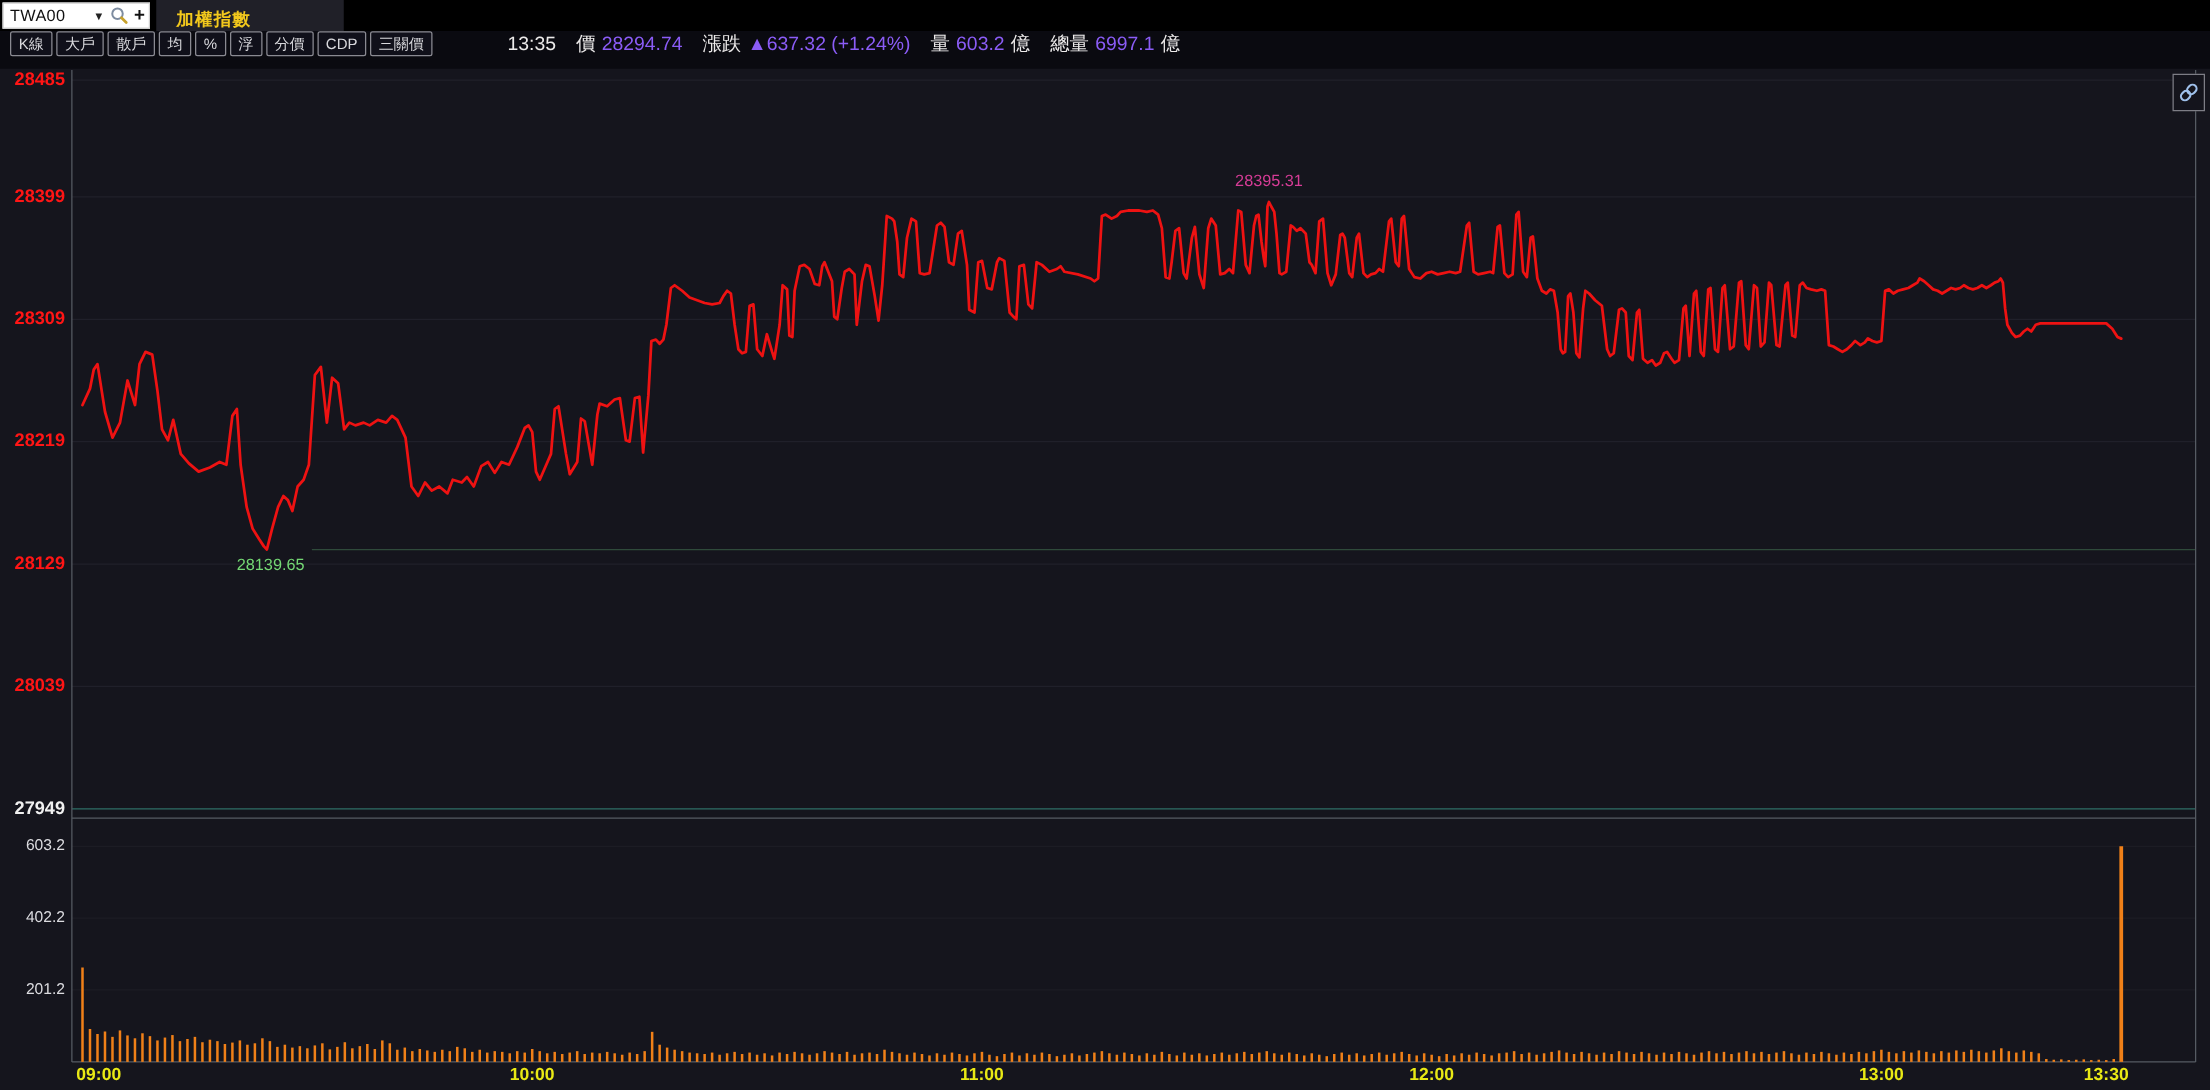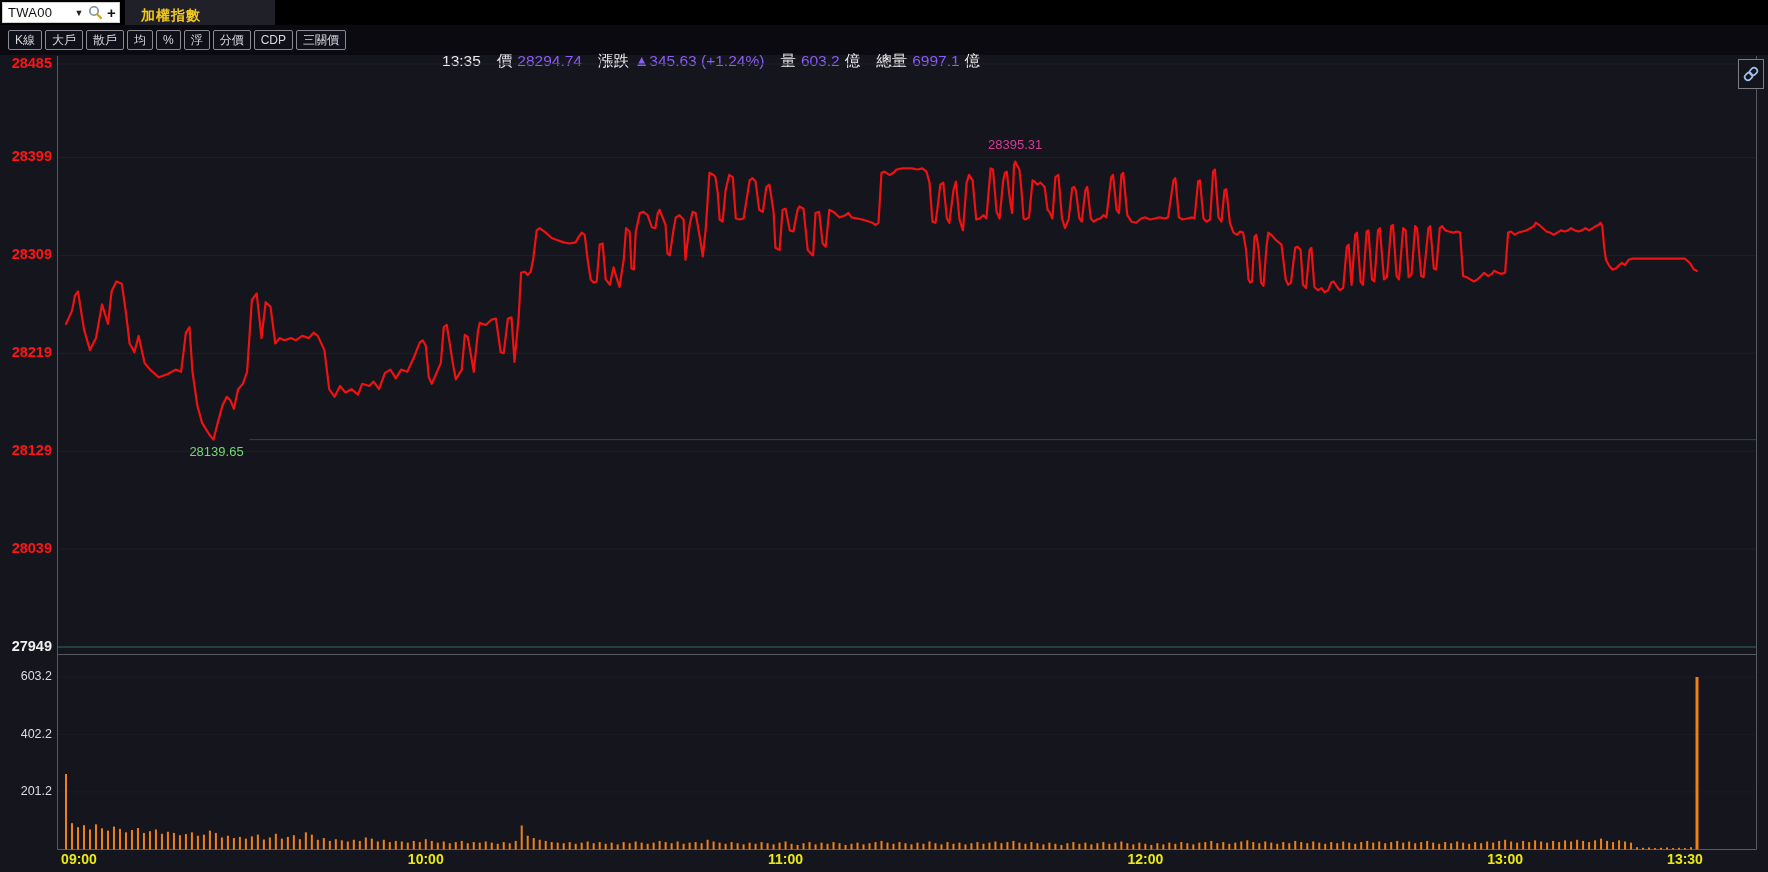--- a/index.html
+++ b/index.html
@@ -11,29 +11,29 @@
               border:1px solid #d0d0d0;display:flex;align-items:center;box-sizing:border-box;}
   .symbol-text{flex:1;font-size:13px;color:#111;padding-left:5px;letter-spacing:.3px;}
   .caret{width:14px;color:#222;font-size:9px;text-align:center;cursor:pointer;}
   .search-btn{width:18px;height:18px;display:flex;align-items:center;justify-content:center;cursor:pointer;}
   .plus-btn{width:15px;color:#111;font-size:15px;font-weight:bold;text-align:center;cursor:pointer;line-height:15px;}
   .tab{position:absolute;left:125px;top:0;height:25px;min-width:150px;background:#202028;
        display:flex;align-items:flex-end;padding:0 16px;box-sizing:border-box;cursor:pointer;}
   .tab-label{color:#f2c81c;font-size:14px;font-weight:bold;letter-spacing:1px;}
   
   .toolbar{position:absolute;left:0;top:25px;width:100%;height:30px;background:#0a0a10;
-           display:flex;align-items:center;gap:36px;}
+           display:flex;}
   .btn-row{display:flex;gap:3px;margin-left:8px;}
   .tb{background:#10101a;border:1px solid #8a8a92;color:#d8d8dc;font-size:12px;height:20px;
       padding:0 6px;border-radius:2px;cursor:pointer;font-family:inherit;white-space:nowrap;}
   .status{display:flex;align-items:baseline;margin-left:60px;font-size:15.5px;white-space:nowrap;}
   .status .w{color:#eceaea;}
   .status .r{color:#8b5cf6;}
   .status span{margin-right:5px;}
-  .status .gap{margin-right:16px;margin-top:42px;}
+  .status .gap{margin-right:16px;}
   
   .chart-svg{position:absolute;left:0;top:0;}
   .link-btn{position:absolute;right:4px;top:59px;width:24px;height:28px;border:1px solid #7d7d85;
             display:flex;align-items:center;justify-content:center;cursor:pointer;background:#14141c;}
 </style>
 </head>
 <body>
 
 <div class="app">
 
@@ -64,21 +64,21 @@
         <button class="tb">浮</button>
         <button class="tb">分價</button>
         <button class="tb">CDP</button>
         <button class="tb">三關價</button>
       </div>
     <div class="status">
       <span class="w gap">13:35</span>
       <span class="w">價</span>
       <span class="r gap">28294.74</span>
       <span class="w">漲跌</span>
-      <span class="r gap">▲345.63 (+1.24%)</span>
+      <span class="r gap">▲637.32 (+1.24%)</span>
       <span class="w">量</span>
       <span class="r">603.2</span>
       <span class="w gap">億</span>
       <span class="w">總量</span>
       <span class="r">6997.1</span>
       <span class="w">億</span>
     </div>
   </div>
 
   <svg id="chart" class="chart-svg" width="1768" height="872">

